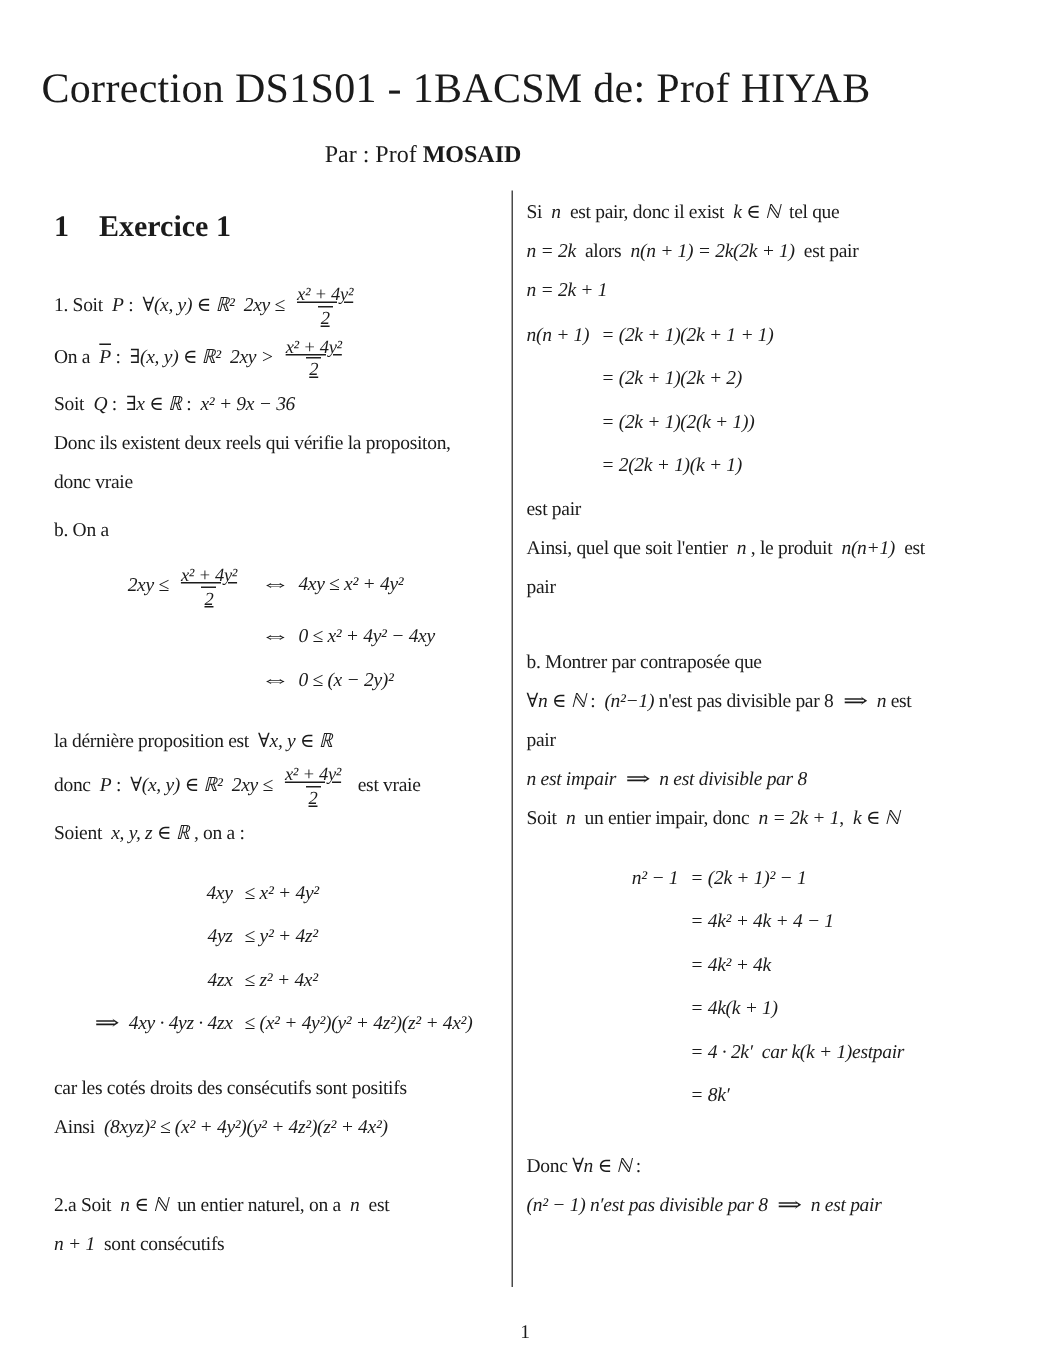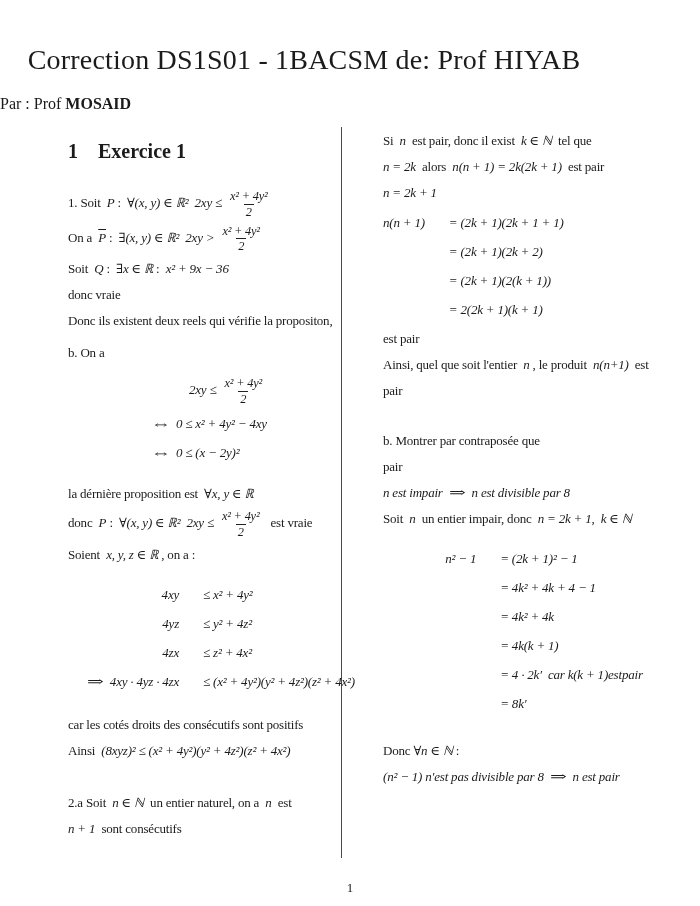--- a/index.html
+++ b/index.html
@@ -7,42 +7,42 @@
   body {
     position:relative; background:#ffffff; color:#1b1b1b;
     font-family:"Liberation Serif","DejaVu Serif",serif;
     overflow:hidden;
   }
   .title {
     position:absolute; top:44px; left:0; width:608px; text-align:center;
     font-size:28px; font-weight:400; letter-spacing:0.2px;
   }
   .subtitle {
-    position:absolute; top:95px; left:0; width:564px; 
+    position:absolute; top:95px; left:0; width:564px; text-align:center;
     font-size:16px;
   }
   .subtitle .bold { font-weight:bold; }
   .divider { position:absolute; left:341px; top:127px; width:1px; height:731px; background:#4a4a4a; }
-  .col { position:absolute;margin-left:32px; }
+  .col { position:absolute; }
   #left-col  { left:36px;  top:140px; width:303px; }
   #right-col { left:351px; top:128px; width:322px; }
   .section-heading { font-size:20px; font-weight:bold; margin-bottom:24px; }
   .section-heading .num { margin-right:20px; }
   .line { font-size:13px; line-height:26px; white-space:pre-wrap; letter-spacing:-0.2px; }
   .m  { font-style:italic; }
   .ol { font-style:italic; text-decoration:overline; }
   .frac {
     display:inline-flex; flex-direction:column; align-items:center;
-    vertical-align:middle; margin:2px 3px; font-size:0.95em;
+    vertical-align:middle; margin:2px 3px; font-size:0.95em;text-decoration:underline;
   }
   .frac .num, .frac .den { line-height:1.2; padding:0 2px; font-style:italic; }
   .frac .den { border-top:1px solid #222; }
   .align {
     display:grid; grid-template-columns:max-content max-content;
-    column-gap:24px; width:max-content; font-size:13px; letter-spacing:-0.2px;
+    column-gap:8px; width:max-content; font-size:13px; letter-spacing:-0.2px;
   }
   .align.center { margin:4px auto; }
   .align.left   { margin:2px 0; }
   .align .cell  { line-height:29px; white-space:pre-wrap; }
   .align .l     { text-align:right; }
   .arr { display:inline-block; transform:scaleX(1.55); margin:0 6px; }
   .gap { width:100%; }
   .footer {
     position:absolute; bottom:10px; left:0; width:700px;
     text-align:center; font-size:13px;
@@ -56,27 +56,28 @@
 <div class="subtitle"><span>Par : Prof </span><span class="bold">MOSAID</span></div>
 
 <div class="divider"></div>
 
 <div class="col" id="left-col">
   <div class="section-heading"><span class="num">1</span><span>Exercice 1</span></div>
   <div>
       <div class="line">1. Soit  <span class="m">P</span> :  <span class="m">∀(x, y) ∈ ℝ²</span>  <span class="m">2xy ≤</span> <span class="frac"><span class="num">x² + 4y²</span><span class="den">2</span></span></div>
       <div class="line">On a  <span class="ol">P</span> :  <span class="m">∃(x, y) ∈ ℝ²</span>  <span class="m">2xy &gt;</span> <span class="frac"><span class="num">x² + 4y²</span><span class="den">2</span></span></div>
       <div class="line">Soit  <span class="m">Q</span> :  <span class="m">∃x ∈ ℝ</span> :  <span class="m">x² + 9x − 36</span></div>
+      <div class="line">Donc ils existent deux reels qui vérifie la propositon,</div>
       <div class="line">donc vraie</div>
-      <div class="line">Donc ils existent deux reels qui vérifie la propositon,</div>
       <div class="gap" style="height: 6px;"></div>
       <div class="line">b. On a</div>
       <div class="gap" style="height: 4px;"></div>
       <div class="align center">
         <div class="cell l"><span class="m">2xy ≤</span> <span class="frac"><span class="num">x² + 4y²</span><span class="den">2</span></span></div>
+        <div class="cell r"><span class="arr">⇔</span> <span class="m">4xy ≤ x² + 4y²</span></div>
         <div class="cell l"></div>
         <div class="cell r"><span class="arr">⇔</span> <span class="m">0 ≤ x² + 4y² − 4xy</span></div>
         <div class="cell l"></div>
         <div class="cell r"><span class="arr">⇔</span> <span class="m">0 ≤ (x − 2y)²</span></div>
       </div>
       <div class="gap" style="height: 10px;"></div>
       <div class="line">la dérnière proposition est  <span class="m">∀x, y ∈ ℝ</span></div>
       <div class="line">donc  <span class="m">P</span> :  <span class="m">∀(x, y) ∈ ℝ²</span>  <span class="m">2xy ≤</span> <span class="frac"><span class="num">x² + 4y²</span><span class="den">2</span></span>  est vraie</div>
       <div class="line">Soient  <span class="m">x, y, z ∈ ℝ</span> , on a :</div>
       <div class="gap" style="height: 8px;"></div>
@@ -112,20 +113,21 @@
         <div class="cell l"></div>
         <div class="cell r"><span class="m">= (2k + 1)(2(k + 1))</span></div>
         <div class="cell l"></div>
         <div class="cell r"><span class="m">= 2(2k + 1)(k + 1)</span></div>
       </div>
       <div class="line">est pair</div>
       <div class="line">Ainsi, quel que soit l'entier  <span class="m">n</span> , le produit  <span class="m">n(n+1)</span>  est</div>
       <div class="line">pair</div>
       <div class="gap" style="height: 24px;"></div>
       <div class="line">b. Montrer par contraposée que</div>
+      <div class="line"><span class="m">∀n ∈ ℕ</span> :  <span class="m">(n²−1)</span> n'est pas divisible par 8 <span class="arr">⇒</span> <span class="m">n</span> est</div>
       <div class="line">pair</div>
       <div class="line"><span class="m">n est impair</span> <span class="arr">⇒</span> <span class="m">n est divisible par 8</span></div>
       <div class="line">Soit  <span class="m">n</span>  un entier impair, donc  <span class="m">n = 2k + 1</span>,  <span class="m">k ∈ ℕ</span></div>
       <div class="gap" style="height: 8px;"></div>
       <div class="align center">
         <div class="cell l"><span class="m">n² − 1</span></div>
         <div class="cell r"><span class="m">= (2k + 1)² − 1</span></div>
         <div class="cell l"></div>
         <div class="cell r"><span class="m">= 4k² + 4k + 4 − 1</span></div>
         <div class="cell l"></div>

